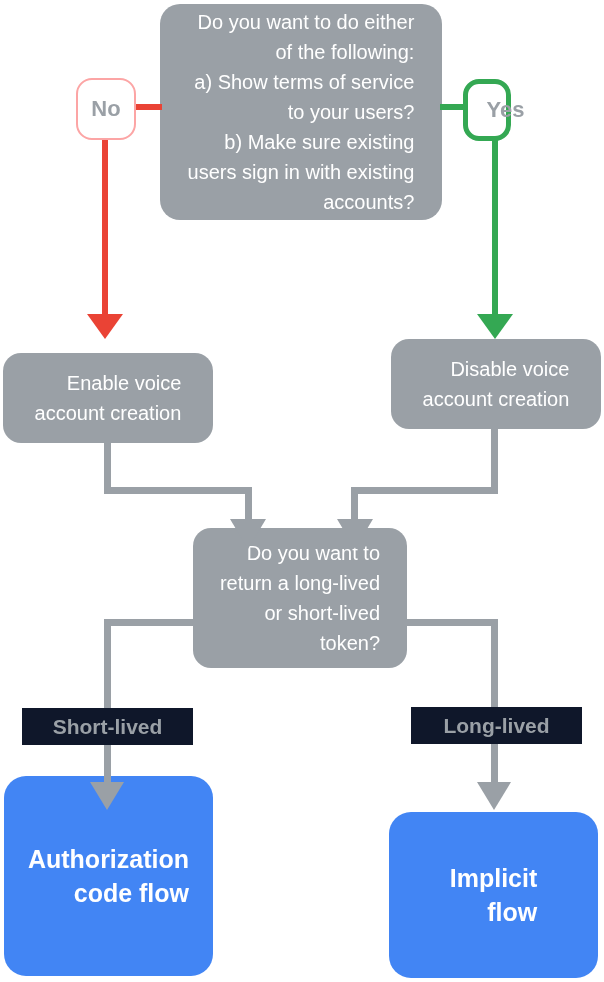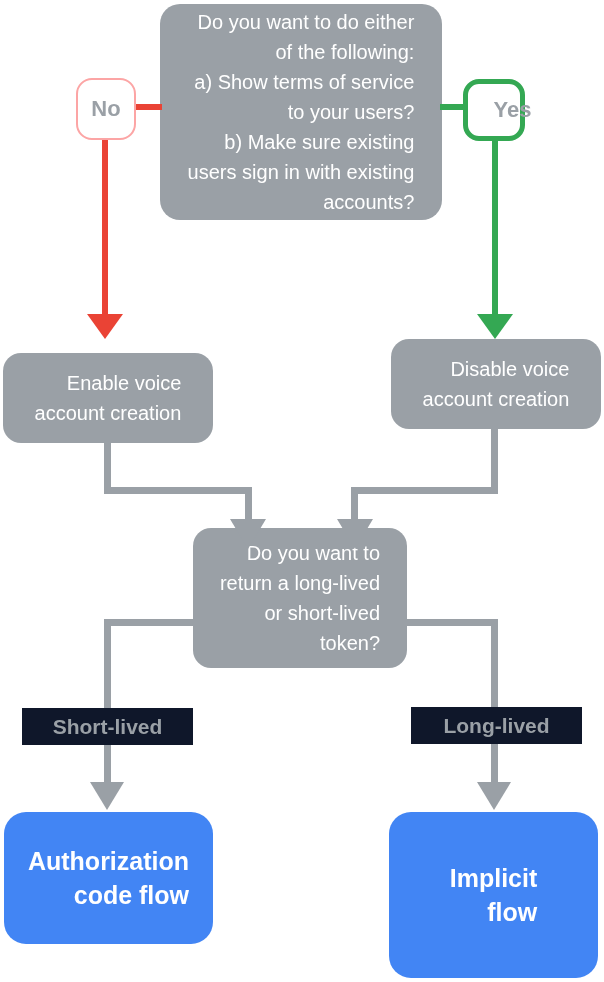--- a/index.html
+++ b/index.html
@@ -117,21 +117,21 @@
 b) Make sure existing
 users sign in with existing
 accounts?</div>
 
   <div class="line red" style="left:135px; top:104px; width:27px; height:6px;"></div>
   <div class="badge no" style="left:76px; top:78px; width:60px; height:62px;">No</div>
   <div class="line red" style="left:102px; top:138px; width:6px; height:177px;"></div>
   <div class="arrowhead red" style="left:87px; top:314px;"></div>
 
   <div class="line green" style="left:440px; top:104px; width:25px; height:6px;"></div>
-  <div class="badge yes" style="left:463px; top:79px; width:62px; height:62px;padding-left:37px;">Yes</div>
+  <div class="badge yes" style="left:463px; top:79px; width:48px; height:62px;padding-left:37px;">Yes</div>
   <div class="line green" style="left:492px; top:139px; width:6px; height:176px;"></div>
   <div class="arrowhead green" style="left:477px; top:314px;"></div>
 
   <div class="node gray" style="left:3px; top:353px; width:210px; height:90px; border-radius:18px;">Enable voice
 account creation</div>
   <div class="node gray" style="left:391px; top:339px; width:210px; height:90px; border-radius:18px;">Disable voice
 account creation</div>
 
   <div class="line gray" style="left:104px; top:429px; width:7px; height:65px;"></div>
   <div class="line gray" style="left:104px; top:487px; width:148px; height:7px;"></div>
@@ -151,18 +151,18 @@
   <div class="line gray" style="left:104px; top:619px; width:89px; height:7px;"></div>
   <div class="line gray" style="left:104px; top:619px; width:7px; height:164px;"></div>
   <div class="edge-label" style="left:22px; top:708px; width:171px; height:37px;">Short-lived</div>
   <div class="arrowhead gray-sm" style="left:90px; top:782px;"></div>
 
   <div class="line gray" style="left:407px; top:619px; width:91px; height:7px;"></div>
   <div class="line gray" style="left:491px; top:619px; width:7px; height:164px;"></div>
   <div class="edge-label" style="left:411px; top:707px; width:171px; height:37px;">Long-lived</div>
   <div class="arrowhead gray-sm" style="left:477px; top:782px;"></div>
 
-  <div class="node blue" style="left:4px; top:812px; width:209px; height:132px;">Authorization
+  <div class="node blue" style="left:4px; top:776px; width:209px; height:200px;">Authorization
 code flow</div>
   <div class="node blue" style="left:389px; top:812px; width:209px; height:166px;">Implicit
 flow</div>
 
 </div>
 
 </body></html>

